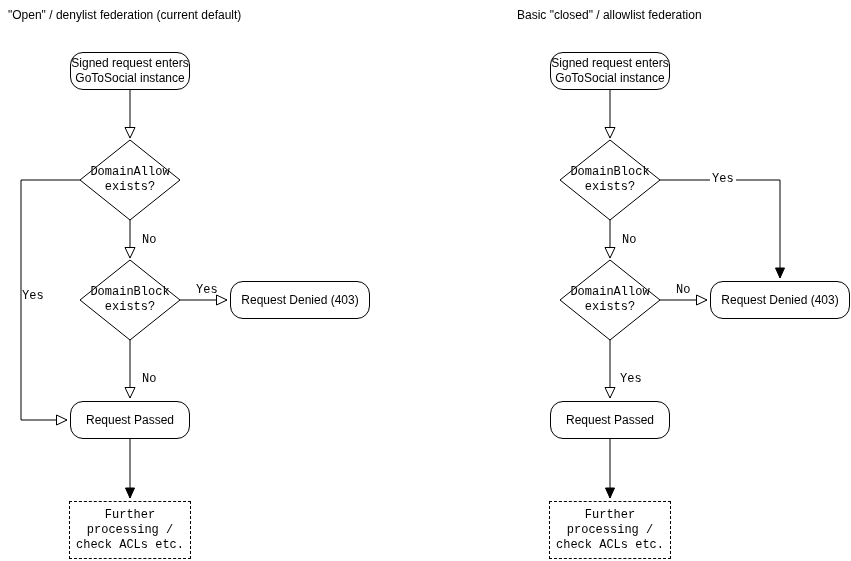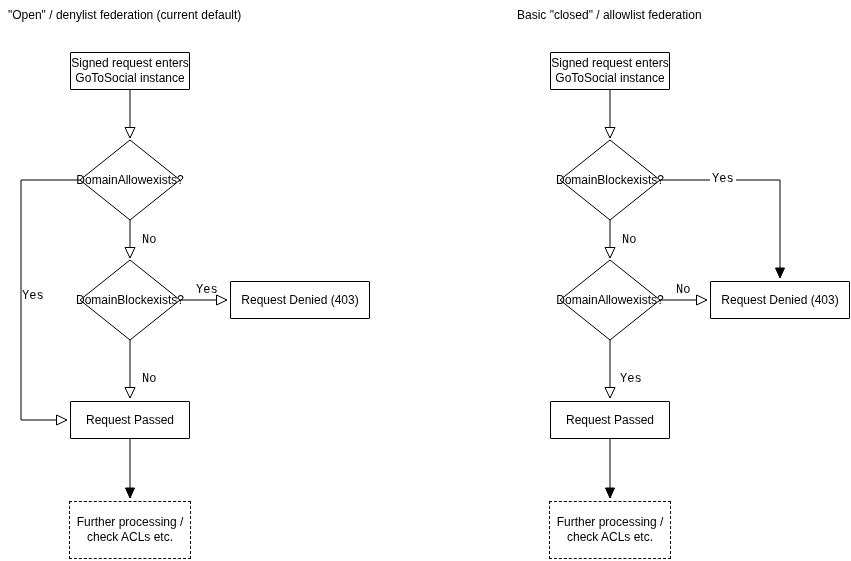--- a/index.html
+++ b/index.html
@@ -20,30 +20,32 @@
     box-sizing: border-box;
     border: 1px solid #000000;
     background: #ffffff;
     display: flex;
     flex-direction: column;
     align-items: center;
     justify-content: center;
     text-align: center;
     line-height: 15px;
   }
-  .node.rounded { border-radius: 1px; }
-  .node.dashed { border-style: dashed; border-radius: 0; }
+  .node.rounded { border-radius: 13px; }
+  .node.dashed { border-style: dashed; border-radius: 0; font-family: Liberation Mono, monospace; }
   .diamond-label {
     position: absolute;
     display: flex;
+    flex-direction: column;
     align-items: center;
     justify-content: center;
     text-align: left;
     line-height: 15px;
     pointer-events: none;
+    font-family: Liberation Mono, monospace;
   }
   .edge-label {
     position: absolute;
     white-space: nowrap;
     line-height: 14px;
     font-family: Liberation Mono, monospace;
   }
   .edge-label.on-line { background: #ffffff; padding: 0 2px; }
   svg .shape { fill: #ffffff; stroke: #000000; stroke-width: 1; }
   svg .edge  { fill: none; stroke: #000000; stroke-width: 1; }

